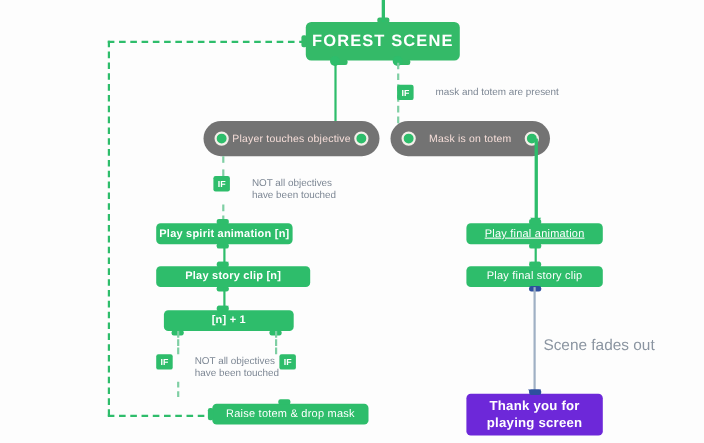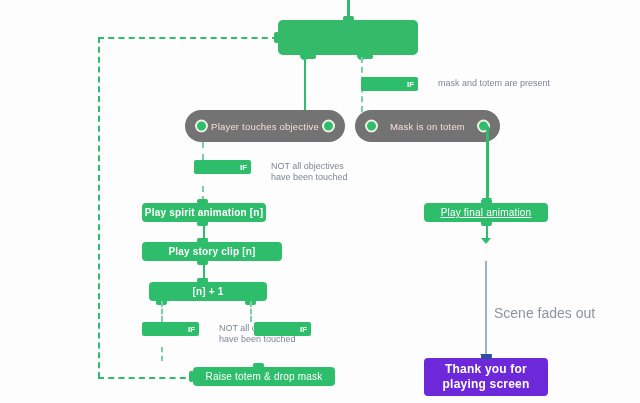--- a/index.html
+++ b/index.html
@@ -152,21 +152,20 @@
     height: 14px;
     background: #2ebd6b;
     color: #ffffff;
     font-size: 8px;
     font-weight: bold;
     display: flex;
     align-items: center;
     justify-content: center;
     border-radius: 2px;
     flex: none;
-    padding-left: 42px;
   }
   .cond-text {
     font-size: 9px;
     line-height: 11px;
     color: #7d8794;
     white-space: pre-line;
     padding-top: 1px;
     padding-left: 16px;
   }
 
@@ -184,20 +183,21 @@
 
   <div class="h-dash" style="left:98px; top:37px; width:180px;"></div>
   <div class="v-dash" style="left:98px; top:37px; height:341px;"></div>
   <div class="h-dash" style="left:98px; top:377px; width:98px;"></div>
 
   <div class="node node-title" style="left:278px; top:20px; width:140px; height:35px;">
     <span class="nub nub-left" style="background:#34ba68;"></span>
     <span class="nub nub-top" style="left:50%; margin-left:-5px; background:#34ba68;"></span>
     <span class="nub nub-bottom" style="left:27px; background:#34ba68;"></span>
     <span class="nub nub-bottom" style="left:84px; background:#34ba68;"></span>
+    <span>FOREST SCENE</span>
   </div>
 
   <div class="line v-line" style="left:347px; top:0px; height:20px;"></div>
 
   <div class="arrow-dot" style="left:300px; top:51px;"></div>
   <div class="line v-line" style="left:303.5px; top:55px; height:57px;"></div>
 
   <div class="arrow-dot" style="left:357px; top:51px;"></div>
   <div class="v-dash-pale" style="left:361px; top:57px; height:55px;"></div>
 
@@ -278,20 +278,25 @@
 
   <div class="node node-green" style="left:424px; top:203px; width:124px; height:19px;text-decoration:underline;">
     <span class="nub nub-top" style="left:57px;"></span>
     <span class="nub nub-bottom" style="left:57px;"></span>
     <span>Play final animation</span>
   </div>
 
   <div class="line v-line" style="left:485.5px; top:222px; height:18px;"></div>
   <div class="arrow-down" style="left:481px; top:238px;"></div>
 
+  <div class="node node-green" style="left:424px; top:242px; width:124px; height:19px;">
+    <span class="nub nub-top" style="left:57px;"></span>
+    <span class="nub nub-bottom" style="left:57px; background:#2e4f9e;"></span>
+    <span>Play final story clip</span>
+  </div>
 
   <div class="line-grey" style="left:485px; top:261px; height:95px;"></div>
   <div class="note-text" style="left:494px; top:305px;">Scene fades out</div>
   <div class="arrow-down-blue" style="left:480px; top:354px;"></div>
 
   <div class="node node-blue" style="left:424px; top:358px; width:124px; height:38px;">
     <span class="nub nub-top" style="left:57px; background:#2e4f9e;"></span>
     <span style="white-space: pre-line;">Thank you for
 playing screen</span>
   </div>

